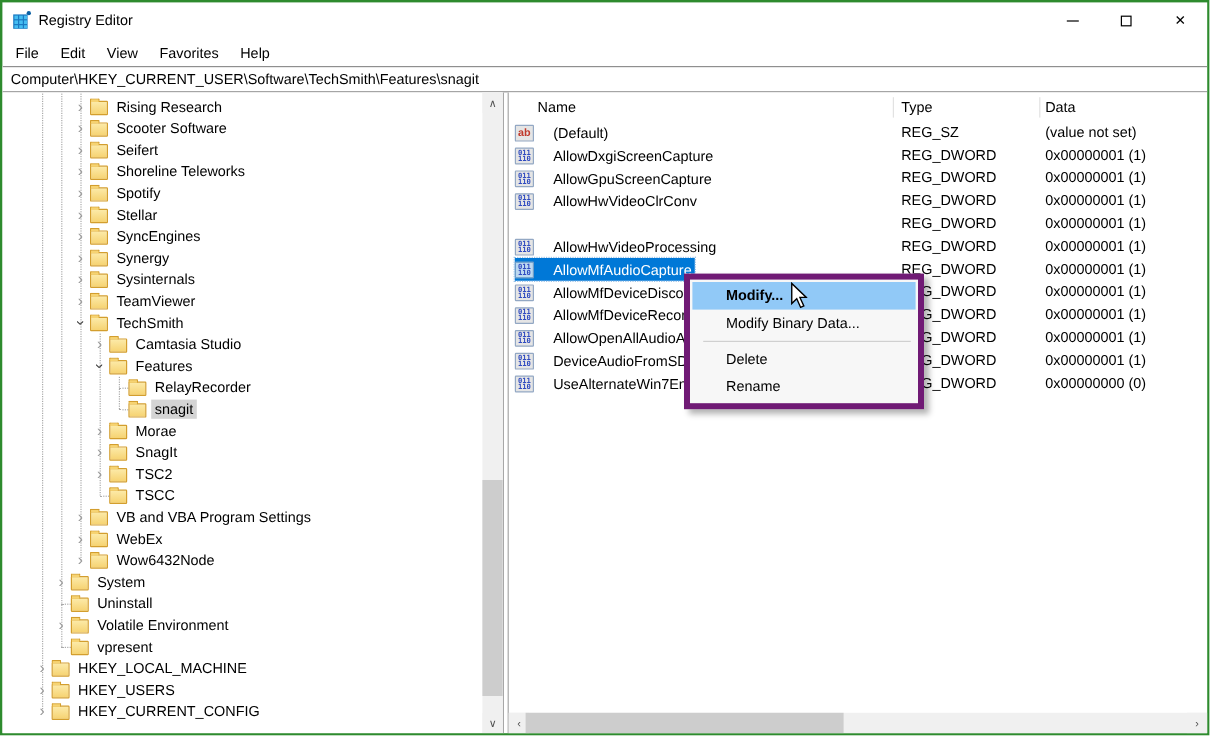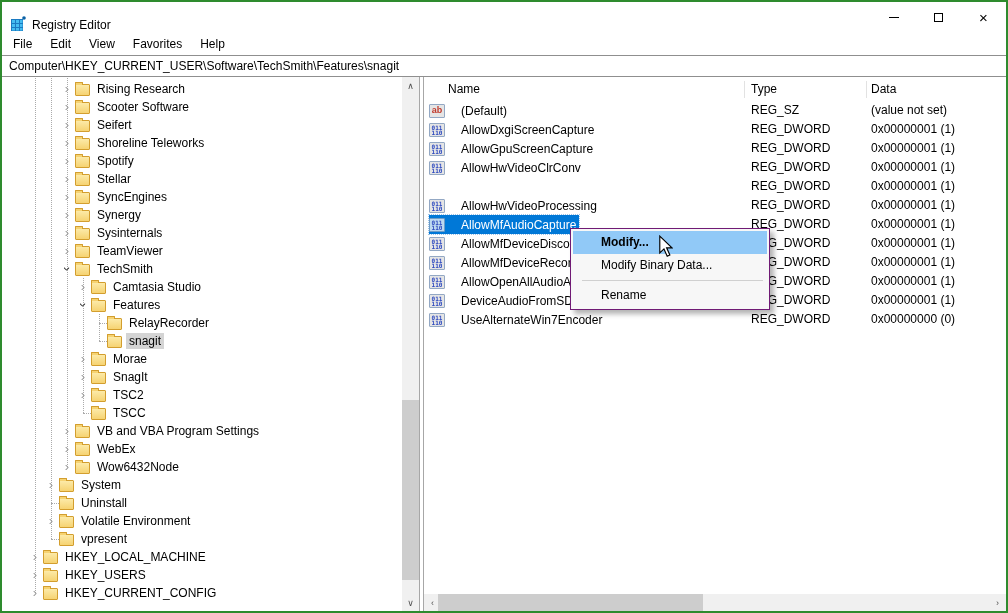--- a/index.html
+++ b/index.html
@@ -6,21 +6,21 @@
   --accent:#0078d7;
   --menu-hl:#91c9f7;
   --tree-sel:#d4d4d4;
   --win-border:#2e8b2e;
 }
 *{box-sizing:border-box}
 body{margin:0;background:#fff;font-family:"Liberation Sans",sans-serif}
 .window{position:relative;width:1008px;height:613px;border:2px solid var(--win-border);
   background:#fff;font-size:12px;color:#000;overflow:hidden}
 
-.titlebar{height:30px;display:flex;align-items:flex-end}
+.titlebar{height:30px;display:flex;align-items:center}
 .app-icon{width:16px;height:16px;margin:0 6px 0 8px;flex:none}
 .title{font-size:12px}
 .win-controls{margin-left:auto;display:flex;height:30px}
 .win-btn{width:45px;height:30px;display:flex;align-items:center;justify-content:center;font-size:15px}
 .min-glyph{width:10px;height:1px;background:#000;display:block}
 .max-glyph{width:9px;height:9px;border:1px solid #000;display:block}
 
 .menubar{height:23px;display:flex;align-items:center;padding-left:2px}
 .menu-item{padding:3px 9px}
 
@@ -68,21 +68,21 @@
   flex-direction:column;align-items:center;justify-content:center;border-radius:1px}
 .ic-sz{color:#c0392b;font-weight:bold;font-size:9px;line-height:9px}
 .ic-dw{color:#2f4bc0;font-family:"DejaVu Sans Mono",monospace;font-size:6px;line-height:5px;font-weight:bold}
 .lr-name.sel .ic{background:#bcd8f0;border-color:#6d9cc8}
 
 .hsb{position:absolute;left:0;right:0;bottom:0;height:17px;background:#f0f0f0}
 .hsb .sb-btn{top:0}
 .hsb .left{left:0}.hsb .right{right:0;left:auto}
 .hthumb{position:absolute;left:14px;top:0;width:265px;height:17px;background:#cdcdcd}
 
-.ctx{position:absolute;left:568px;top:226px;width:200px;background:#f7f7f7;border:1px solid #701a75;
+.ctx{position:absolute;left:568px;top:226px;width:200px;background:#f7f7f7;border:5px solid #701a75;
   box-shadow:4px 4px 5px rgba(0,0,0,.3);padding:2px;z-index:50}
 .ctx-item{height:23px;line-height:23px;padding-left:28px}
 .ctx-item.hl{background:var(--menu-hl)}
 .ctx-item.bold{font-weight:bold}
 .ctx-sep{border-top:1px solid #d0d0d0;margin:3px 4px 3px 9px}
 
 .cursor{position:absolute;left:655px;top:233px;z-index:99}
 </style>
 </head>
 <body>
@@ -472,20 +472,21 @@
             <span>›</span>
           </div>
       </div>
     </div>
   </div>
 
   <div class="ctx" id="ctxMenu">
       <div class="ctx-item bold hl">Modify...</div>
       <div class="ctx-item">Modify Binary Data...</div>
       <div class="ctx-sep"></div>
+      <div class="ctx-item">Delete</div>
       <div class="ctx-item">Rename</div>
     </div>
 
   <svg class="cursor" width="16" height="22" viewBox="0 0 13 19">
     <path d="M2 1 L2 15.5 L5.6 12 L8.4 18.3 L10.7 17.2 L7.9 11.1 L12.5 11.1 Z" fill="#ffffff" stroke="#000000" stroke-width="1"></path>
   </svg>
 
 </div>
 
 </body></html>

